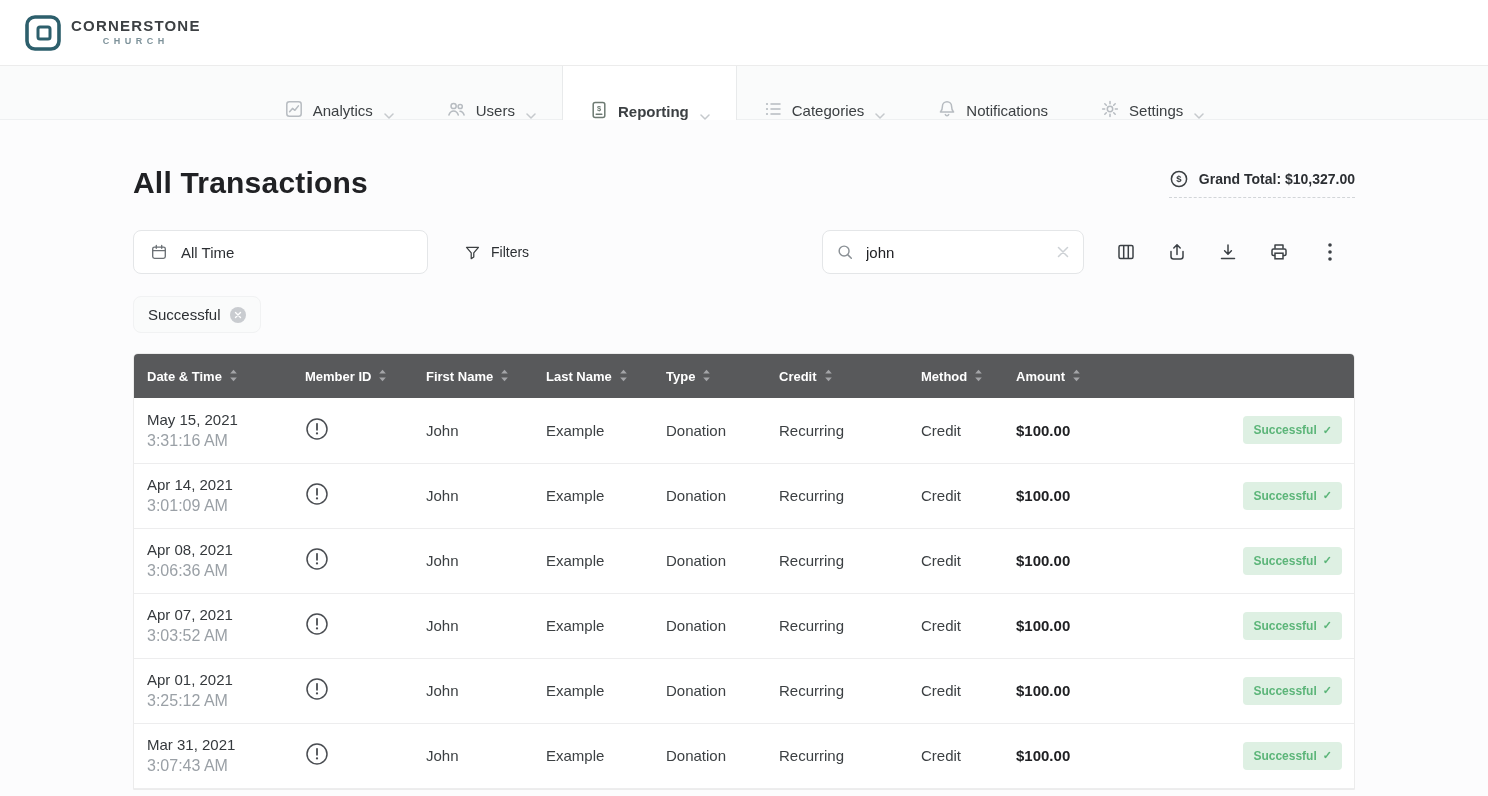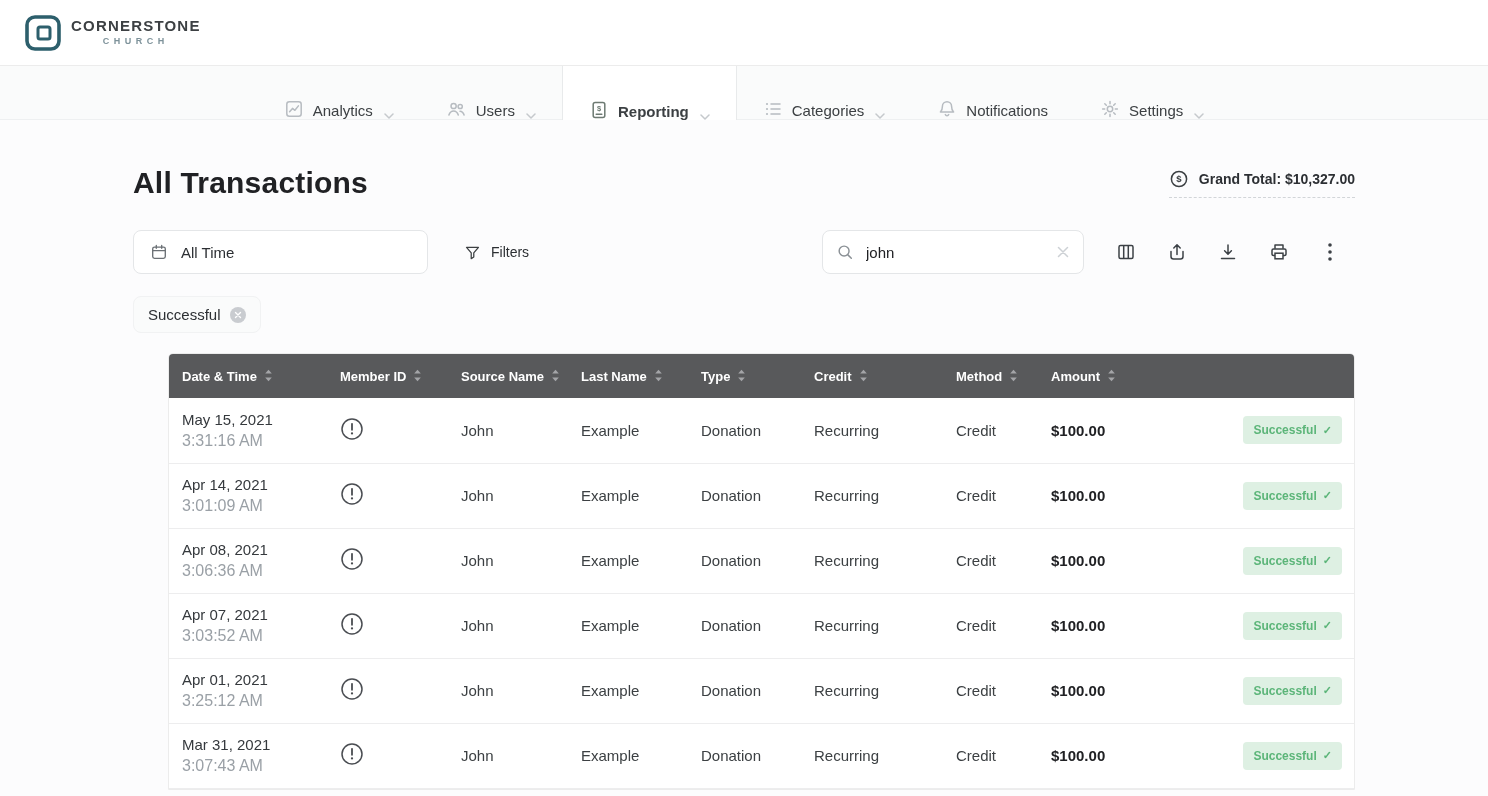--- a/index.html
+++ b/index.html
@@ -85,21 +85,21 @@
   .chip {
     display: inline-flex; align-items: center; gap: 9px;
     background: #fafbfb; border: 1px solid #f1f2f3; border-radius: 8px;
     padding: 9px 14px; font-size: 15px; color: #2c2f33; cursor: pointer;
   }
   .chip-close { display: flex; cursor: pointer; background: none; border: none; padding: 0; }
 
   
   .table-wrap {
     margin-top: 20px; background: #fff; border: 1px solid #ececec;
-    border-radius: 5px 5px 0 0; overflow: hidden; margin-left: 35px;
+    border-radius: 5px 5px 0 0; overflow: hidden;
   }
   table { width: 100%; border-collapse: collapse; table-layout: fixed; }
   thead th {
     background: #58595b; color: #fff; font-size: 13px; font-weight: 700;
     text-align: left; height: 44px; padding: 0 0 0 13px; cursor: pointer;
     white-space: nowrap;
   }
   thead th .sort-icon { display: inline-flex; margin-left: 7px; vertical-align: -1px; color: #a4a5a8; }
   tbody td {
     border-bottom: 1px solid #ededee; height: 65px; padding: 0 0 0 13px;
@@ -345,21 +345,21 @@
                   <path d="M4.5 .8L7.8 4.6H1.2z" fill="currentColor"></path>
                   <path d="M4.5 12.2L1.2 8.4h6.6z" fill="currentColor"></path>
                 </svg>
               </span></th>
             <th><span>Member ID</span><span class="sort-icon">
                 <svg width="9" height="13" viewBox="0 0 9 13">
                   <path d="M4.5 .8L7.8 4.6H1.2z" fill="currentColor"></path>
                   <path d="M4.5 12.2L1.2 8.4h6.6z" fill="currentColor"></path>
                 </svg>
               </span></th>
-            <th><span>Source Name</span><span class="sort-icon">
+            <th><span>First Name</span><span class="sort-icon">
                 <svg width="9" height="13" viewBox="0 0 9 13">
                   <path d="M4.5 .8L7.8 4.6H1.2z" fill="currentColor"></path>
                   <path d="M4.5 12.2L1.2 8.4h6.6z" fill="currentColor"></path>
                 </svg>
               </span></th>
             <th><span>Last Name</span><span class="sort-icon">
                 <svg width="9" height="13" viewBox="0 0 9 13">
                   <path d="M4.5 .8L7.8 4.6H1.2z" fill="currentColor"></path>
                   <path d="M4.5 12.2L1.2 8.4h6.6z" fill="currentColor"></path>
                 </svg>

